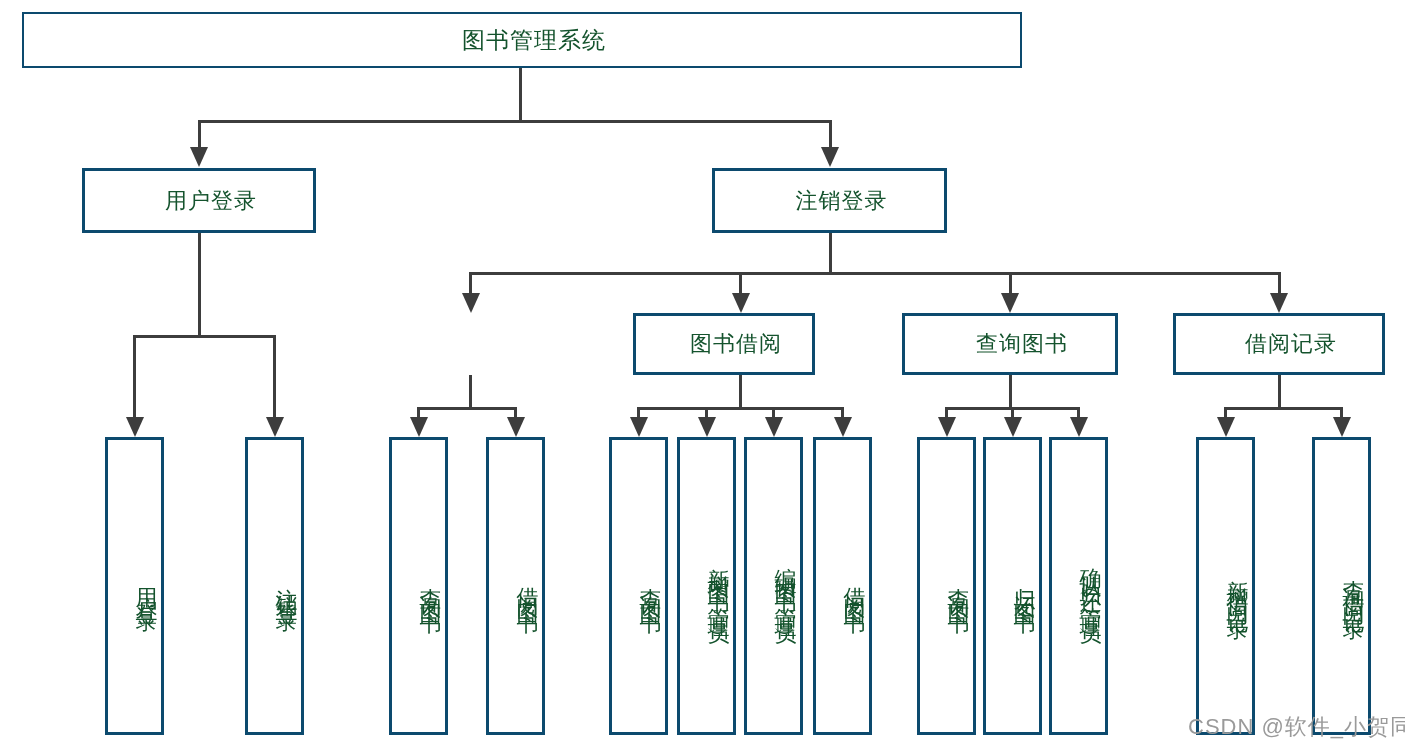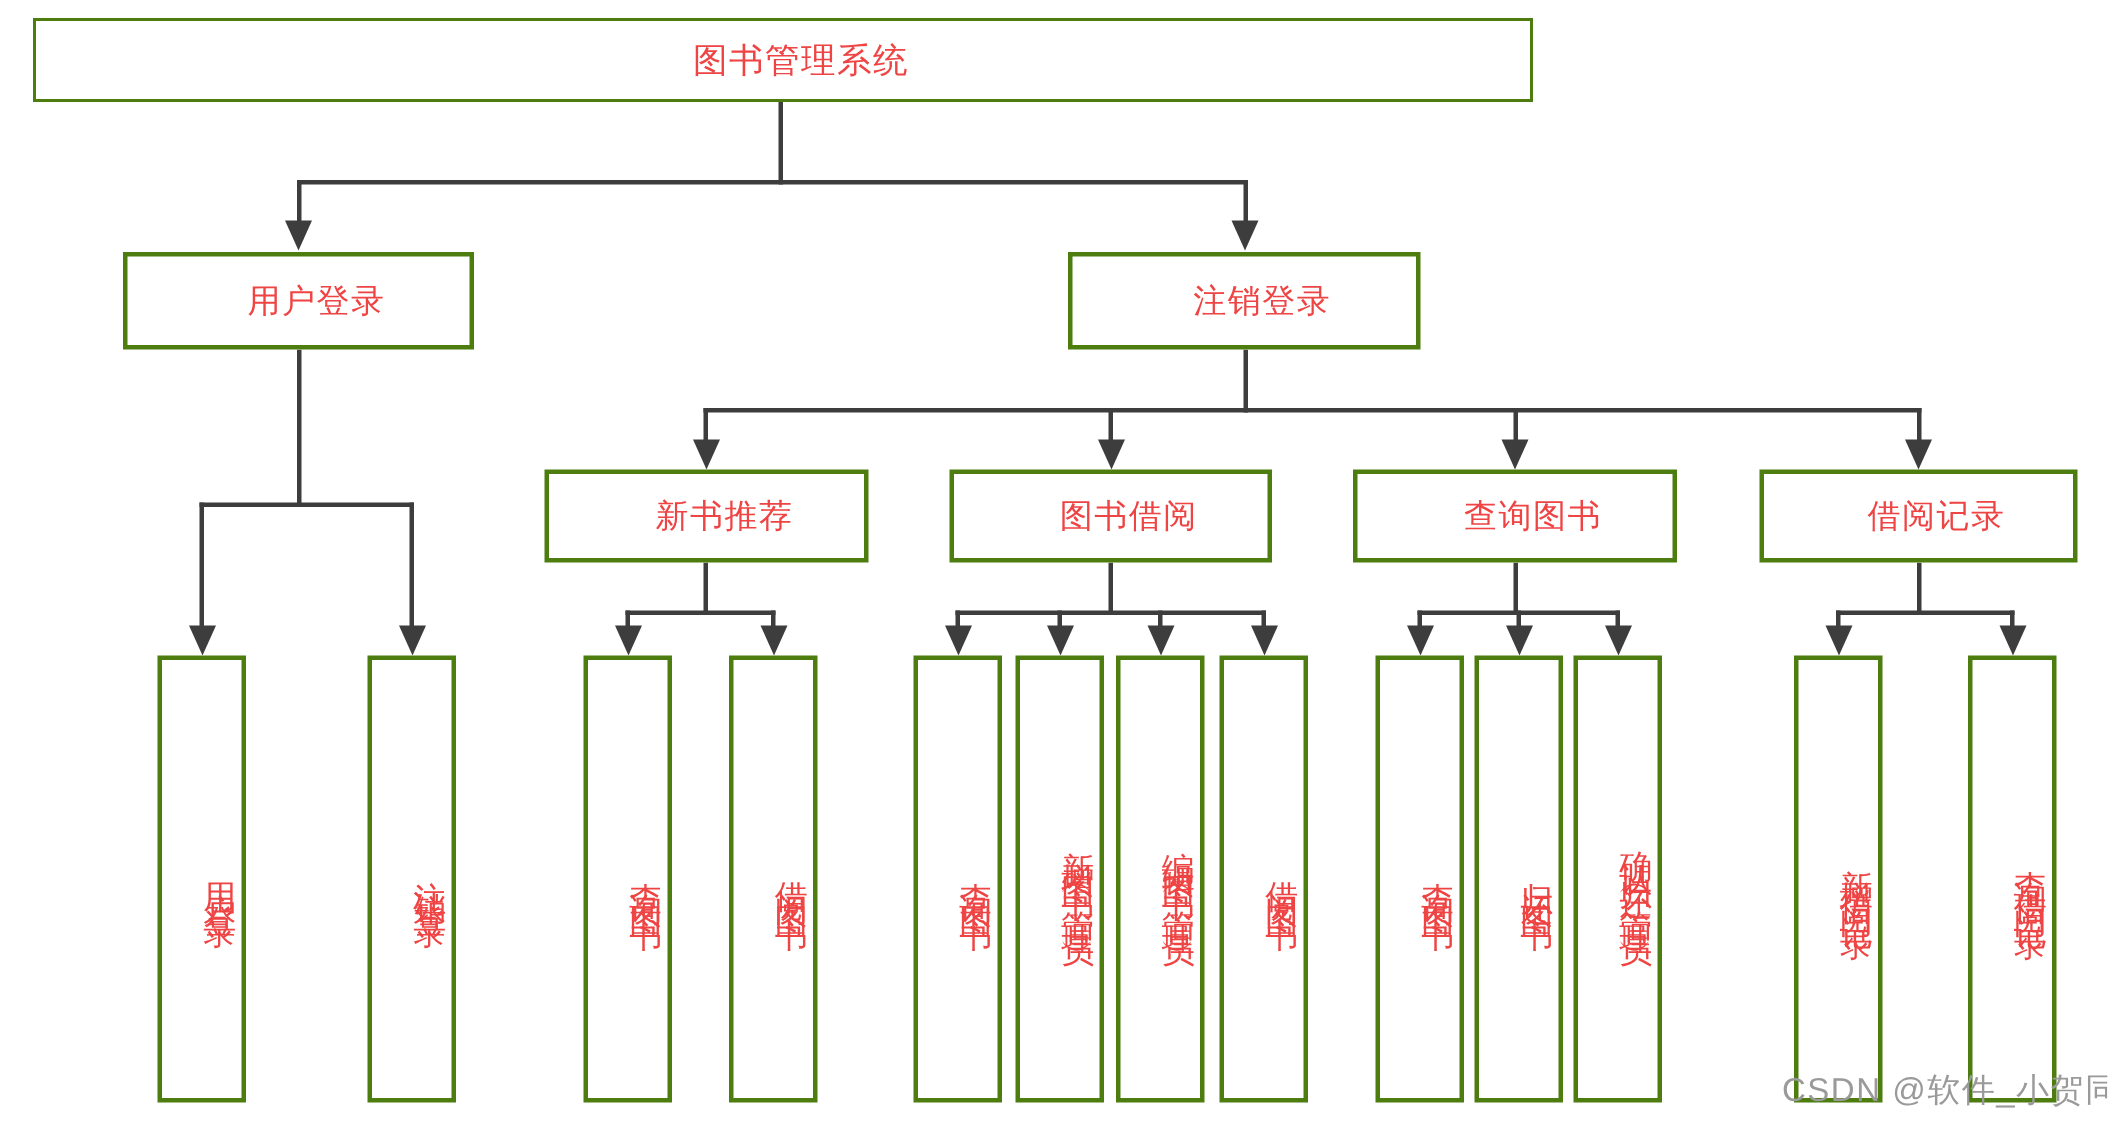--- a/index.html
+++ b/index.html
@@ -8,28 +8,28 @@
     width: 1405px;
     height: 747px;
     background: #ffffff;
     font-family: "Liberation Sans", "DejaVu Sans", sans-serif;
     color: #333333;
     overflow: hidden;
   }
   .box {
     position: absolute;
     background: #ffffff;
-    border: 3px solid #4d7c0f;
+    border: 3px solid #0c4a6e;
     box-sizing: border-box;
     display: flex;
     align-items: center;
     justify-content: center;
     font-size: 22px;
     letter-spacing: 1px;
-    color: #ef4444;
+    color: #14532d;
     z-index: 2;
     padding-left: 24px;
   }
   .root  { left: 22px;  top: 12px;  width: 1000px; height: 56px; border-width: 2px; font-size: 23px; }
   .lvl2  { top: 168px; height: 65px; }
   .lvl3  { top: 313px; height: 62px; }
   .leaf  { top: 437px; height: 298px; width: 59px; }
   .vtext {
     writing-mode: vertical-rl;
     text-orientation: mixed;
@@ -68,24 +68,21 @@
     <span>图书管理系统</span>
   </div>
 
   <div class="box lvl2" style="left:82px; width:234px;">
     <span>用户登录</span>
   </div>
   <div class="box lvl2" style="left:712px; width:235px;">
     <span>注销登录</span>
   </div>
 
-  <div class="box lvl3" style="left:363px; width:216px;">
-    <span>新书推荐</span>
-  </div>
-  <div class="box lvl3" style="left:633px; width:215px;text-align:center;">
+  <div class="box lvl3" style="left:633px; width:182px;text-align:center;">
     <span>图书借阅</span>
   </div>
   <div class="box lvl3" style="left:902px; width:216px;">
     <span>查询图书</span>
   </div>
   <div class="box lvl3" style="left:1173px; width:212px;">
     <span>借阅记录</span>
   </div>
 
   <div class="box leaf" style="left:105px;">

